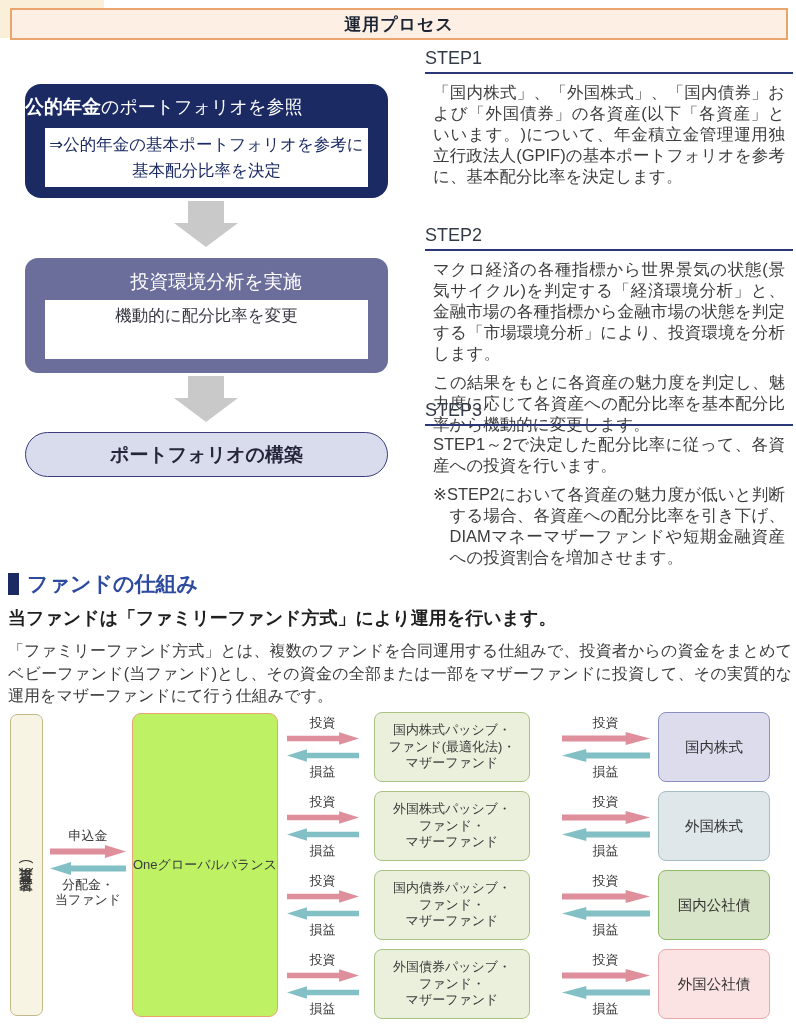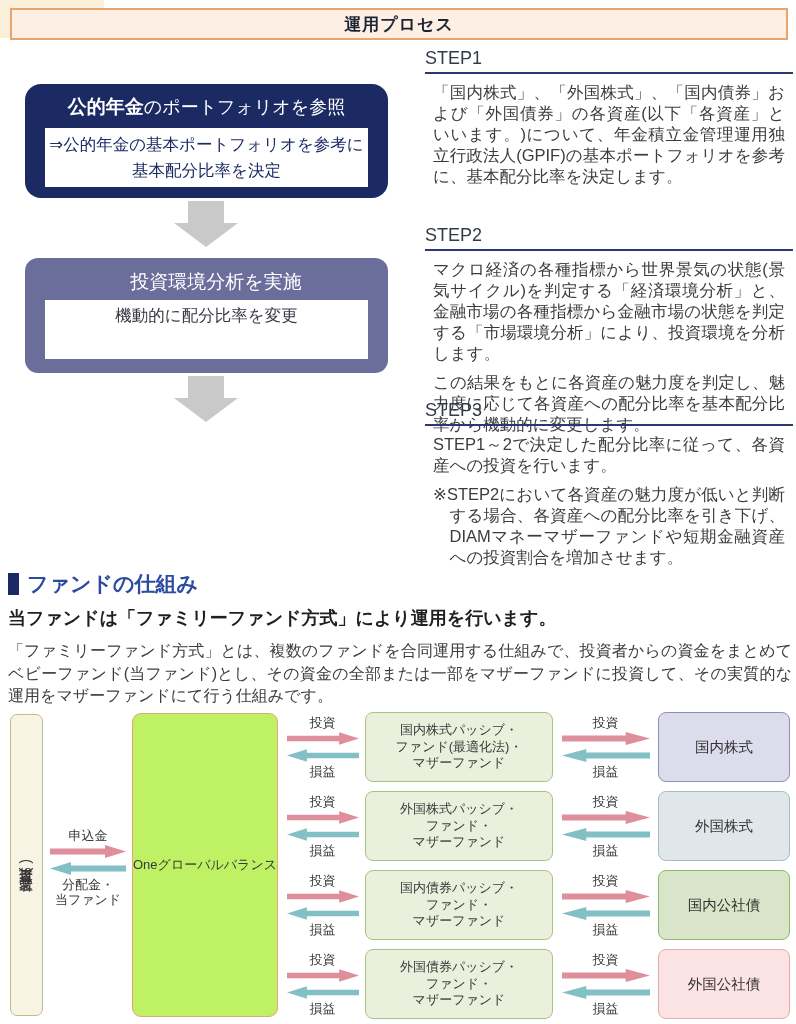--- a/index.html
+++ b/index.html
@@ -11,21 +11,21 @@
   .deco{position:absolute;left:0;top:0;width:104px;height:38px;background:#faf0da;border-radius:0 0 28px 0;}
   
   .header-bar{
     position:absolute;left:10px;top:8px;width:778px;height:32px;box-sizing:border-box;
     background:#fdefe3;border:2px solid #e9a56e;display:flex;align-items:center;justify-content:center;
   }
   .header-bar span{font-size:17px;font-weight:bold;color:#1c2433;letter-spacing:1px;}
   
   .fbox{position:absolute;left:25px;width:363px;box-sizing:border-box;}
   .fbox1{top:84px;height:114px;background:#1b2a63;border-radius:16px;}
-  .fbox1-title{margin-top:10px;text-align:center;color:#ffffff;font-size:18px;}
+  .fbox1-title{margin-top:10px;text-align:left;color:#ffffff;font-size:18px;}
   .fbox1-title b{font-size:19px;}
   .fbox-inner{
     position:absolute;left:20px;right:20px;background:#ffffff;text-align:center;
     font-size:16.5px;line-height:26px;box-sizing:border-box;
   }
   .fbox1 .fbox-inner{top:44px;bottom:11px;color:#1b2a63;padding-top:3px;}
   .fbox2{top:258px;height:115px;background:#6b6d9b;border-radius:13px;padding-left:19px;}
   .fbox2-title{margin-top:11px;text-align:center;color:#ffffff;font-size:19px;font-weight:500;}
   .fbox2 .fbox-inner{top:42px;bottom:14px;color:#383844;padding-top:2px;}
   .pill{
@@ -58,27 +58,27 @@
   .babyfund{
     position:absolute;left:132px;top:1px;width:146px;height:304px;box-sizing:border-box;
     background:#bef264;border:1.2px solid #e9a56e;border-radius:9px;
     display:flex;align-items:center;justify-content:center;
     font-size:13px;color:#3a3a3a;white-space:nowrap;
   }
   .hpair{position:absolute;display:flex;flex-direction:column;align-items:center;}
   .hpair .lbl{font-size:13px;color:#3a3a3a;line-height:15px;}
   .hpair svg{display:block;margin:2px 0;}
   .mbox{
-    position:absolute;left:365px;width:188px;height:70px;box-sizing:border-box;
+    position:absolute;left:374px;width:156px;height:70px;box-sizing:border-box;
     background:#eaf0dc;border:1.2px solid #a9c284;border-radius:8px;
     display:flex;align-items:center;justify-content:center;text-align:center;
     font-size:13px;line-height:16.5px;color:#3a3a3a;white-space:pre-line;
   }
   .abox{
-    position:absolute;left:658px;width:132px;height:70px;box-sizing:border-box;border-radius:8px;
+    position:absolute;left:658px;width:112px;height:70px;box-sizing:border-box;border-radius:8px;
     display:flex;align-items:center;justify-content:center;
     font-size:14.5px;color:#333333;border:1.2px solid;
   }
   .abox-0{background:#dcdcec;border-color:#8a8fc0;}
   .abox-1{background:#dfe7ea;border-color:#a4bcc3;}
   .abox-2{background:#d9e5c8;border-color:#8cba68;}
   .abox-3{background:#fae3e2;border-color:#e9a9a9;}
 </style>
 </head>
 <body>
@@ -107,20 +107,21 @@
     <div class="fbox2-title">投資環境分析を実施</div>
     <div class="fbox-inner">
       <div>機動的に配分比率を変更</div>
     </div>
   </div>
 
   <svg class="down-arrow" style="top:376px" width="64" height="46" viewBox="0 0 64 46">
     <polygon points="14,0 50,0 50,22 64,22 32,46 0,22 14,22" fill="#c9c9c9"></polygon>
   </svg>
 
+  <div class="pill">ポートフォリオの構築</div>
 
   <div class="steps">
     <div class="step" style="top:0">
       <div class="step-label">STEP1</div>
       <p>「国内株式」、「外国株式」、「国内債券」および「外国債券」の各資産(以下「各資産」といいます。)について、年金積立金管理運用独立行政法人(GPIF)の基本ポートフォリオを参考に、基本配分比率を決定します。</p>
     </div>
     <div class="step" style="top:177px">
       <div class="step-label">STEP2</div>
       <p>マクロ経済の各種指標から世界景気の状態(景気サイクル)を判定する「経済環境分析」と、金融市場の各種指標から金融市場の状態を判定する「市場環境分析」により、投資環境を分析します。</p>
       <p>この結果をもとに各資産の魅力度を判定し、魅力度に応じて各資産への配分比率を基本配分比率から機動的に変更します。</p>

